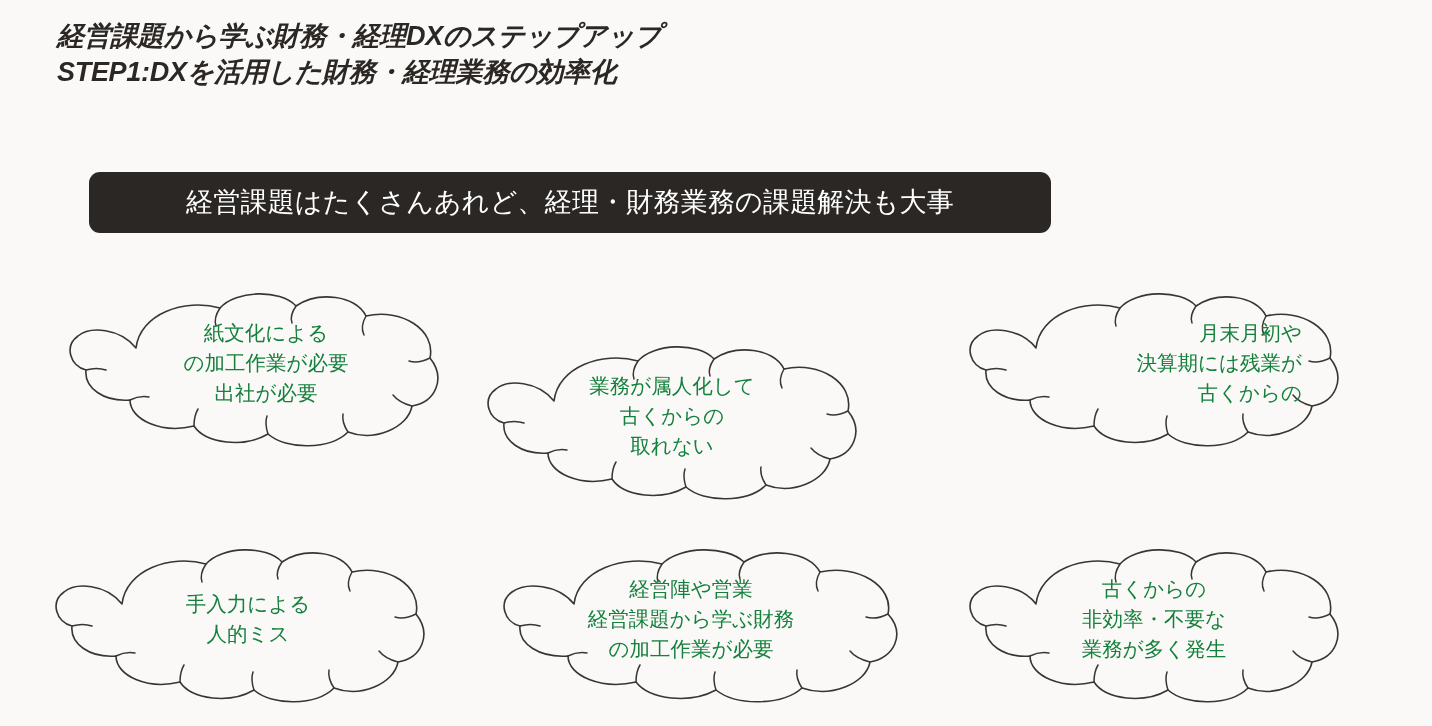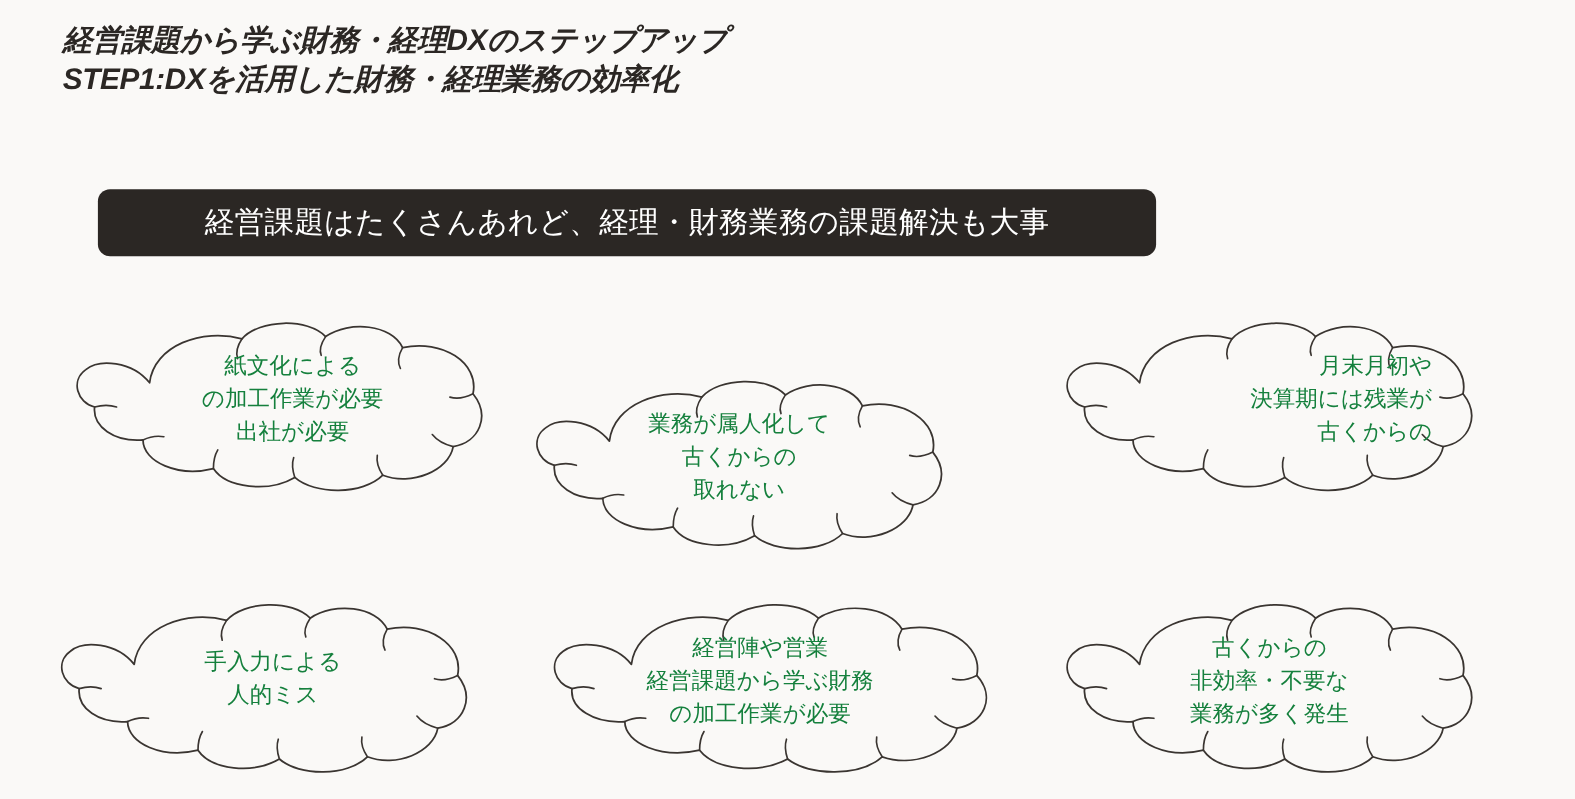--- a/index.html
+++ b/index.html
@@ -206,21 +206,21 @@
       <path class="cloud-tick" d="M 86,108 C 92,105 99,104 105,105"></path>
       <path class="cloud-tick" d="M 42,78 C 49,76 56,76 62,78"></path>
     </svg>
     <div class="cloud-text" style="left:58px; top:26px; width:300px;text-align:right;">
       <div>月末月初や</div>
       <div>決算期には残業が</div>
       <div>古くからの</div>
     </div>
   </div>
 
-  <div class="cloud" style="left:30px; top:548px; width:402px; height:158px;font-family:Liberation Mono, monospace;">
+  <div class="cloud" style="left:30px; top:548px; width:402px; height:158px;">
     <svg width="402" height="158" viewBox="0 0 402 158" aria-hidden="true">
       <path class="cloud-path" d="
         M 92,56
         C 96,22 140,6 176,16
         C 192,-2 236,-3 252,14
         C 274,-1 312,3 322,24
         C 358,16 392,38 386,66
         C 402,86 392,110 368,114
         C 364,136 330,150 304,140
         C 286,158 242,158 224,142

